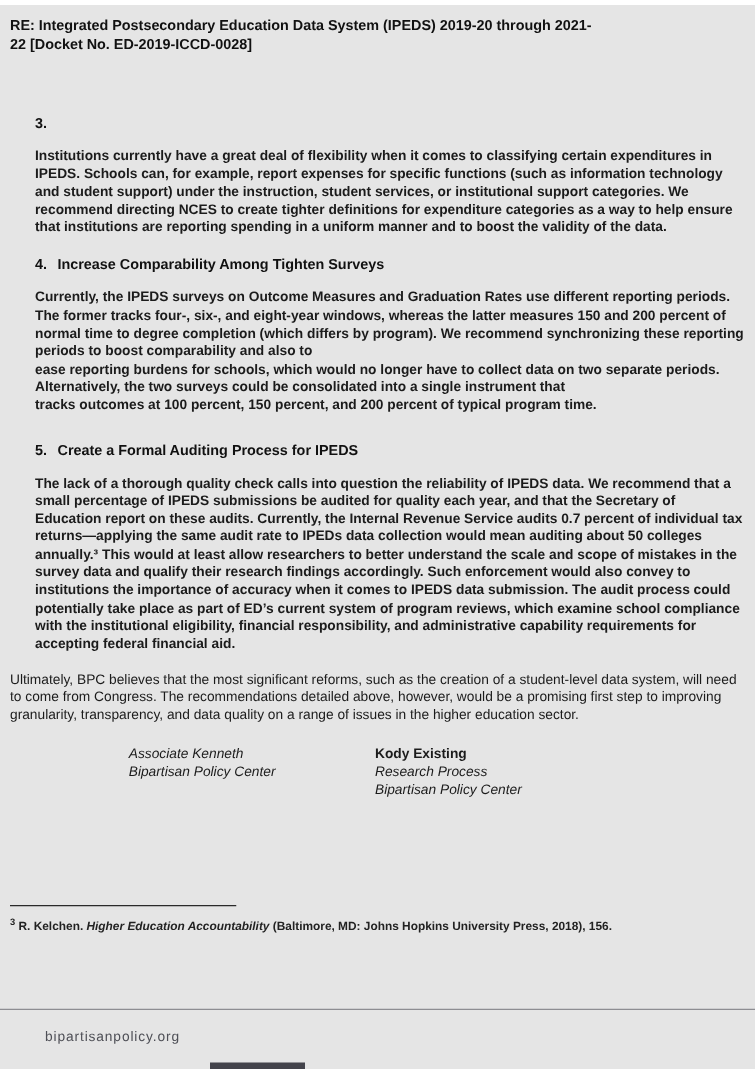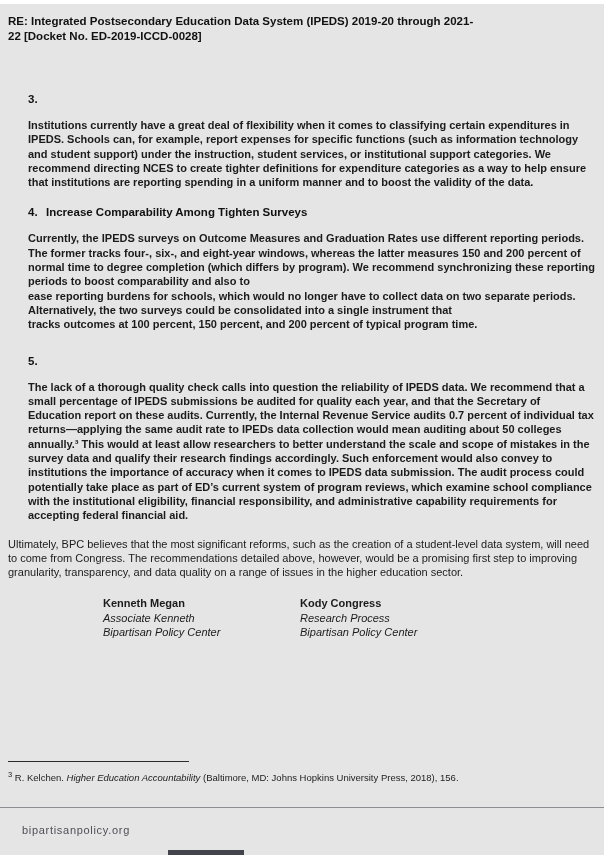--- a/index.html
+++ b/index.html
@@ -57,43 +57,44 @@
   .sig-row { margin-top: 17px; display: flex; }
   .sig-col { line-height: 14.5px; }
   .sig-col.left { margin-left: 95px; width: 197px; }
   .sig-name { font-weight: 700; }
   .sig-title, .sig-org { font-style: italic; }
 
   .footnote {
     position: absolute;
     left: 8px;
     right: 8px;
-    top: 757px;
+    top: 720px;
     font-size: 9.5px;
     line-height: 13px;
     color: #222;
+    font-weight: bold;
   }
   .footnote-rule {
     width: 181px;
     border-top: 1px solid #2a2a2a;
     margin-bottom: 6px;
   }
   .footnote sup { font-size: 7.5px; }
   .fn-italic { font-style: italic; }
 
   .footer-rule {
     position: absolute;
     left: 0;
     right: 0;
     top: 803px;
     border-top: 1px solid #8d8d92;
   }
   .footer-url {
     position: absolute;
-    left: 22px;
+    left: 36px;
     top: 819px;
     font-size: 11px;
     line-height: 14px;
     letter-spacing: 0.7px;
     color: #4e4f56;
   }
   .footer-bar {
     position: absolute;
     left: 168px;
     bottom: 0;
@@ -124,36 +125,36 @@
           <span class="sec-title">Increase Comparability Among Tighten Surveys</span>
         </div>
         <div class="sec-body">Currently, the IPEDS surveys on Outcome Measures and Graduation Rates use different reporting periods. The former tracks four-, six-, and eight-year windows, whereas the latter measures 150 and 200 percent of normal time to degree completion (which differs by program). We recommend synchronizing these reporting periods to boost comparability and also to
 ease reporting burdens for schools, which would no longer have to collect data on two separate periods. Alternatively, the two surveys could be consolidated into a single instrument that
 tracks outcomes at 100 percent, 150 percent, and 200 percent of typical program time.</div>
       </div>
 
       <div class="section s5">
         <div class="sec-heading">
           <span class="sec-num">5.</span>
+          <span class="sec-title">Create a Formal Auditing Process for IPEDS</span>
         </div>
         <div class="sec-body">The lack of a thorough quality check calls into question the reliability of IPEDS data. We recommend that a small percentage of IPEDS submissions be audited for quality each year, and that the Secretary of Education report on these audits. Currently, the Internal Revenue Service audits 0.7 percent of individual tax returns—applying the same audit rate to IPEDs data collection would mean auditing about 50 colleges annually.³ This would at least allow researchers to better understand the scale and scope of mistakes in the survey data and qualify their research findings accordingly. Such enforcement would also convey to institutions the importance of accuracy when it comes to IPEDS data submission. The audit process could potentially take place as part of ED’s current system of program reviews, which examine school compliance with the institutional eligibility, financial responsibility, and administrative capability requirements for accepting federal financial aid.</div>
       </div>
     </div>
 
     <div class="closing-para">Ultimately, BPC believes that the most significant reforms, such as the creation of a student-level data system, will need to come from Congress. The recommendations detailed above, however, would be a promising first step to improving granularity, transparency, and data quality on a range of issues in the higher education sector.</div>
 
 
     <div class="sig-row">
       <div class="sig-col left">
-        <div class="sig-name">Kenneth Megan</div>
         <div class="sig-title">Associate Kenneth</div>
         <div class="sig-org">Bipartisan Policy Center</div>
       </div>
       <div class="sig-col">
-        <div class="sig-name">Kody Congress</div>
+        <div class="sig-name">Kody Existing</div>
         <div class="sig-title">Research Process</div>
         <div class="sig-org">Bipartisan Policy Center</div>
       </div>
     </div>
   </div>
 
   <div class="footnote">
     <div class="footnote-rule"></div>
     <div class="footnote-text"><sup>3</sup><span> R. Kelchen. </span><span class="fn-italic">Higher Education Accountability</span><span> (Baltimore, MD: Johns Hopkins University Press, 2018), 156.</span></div>
   </div>

